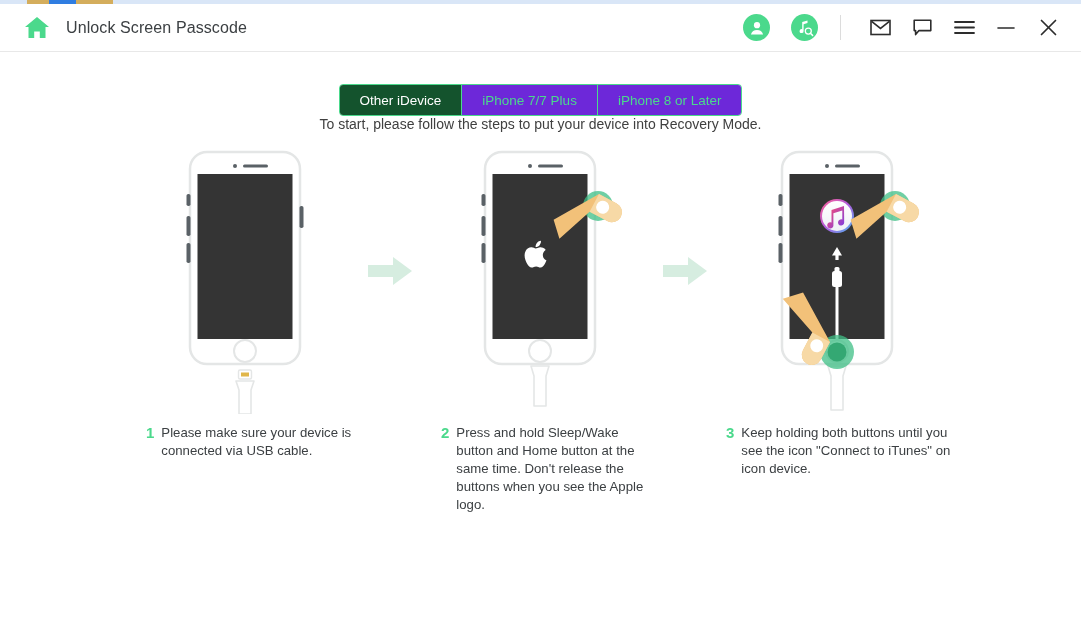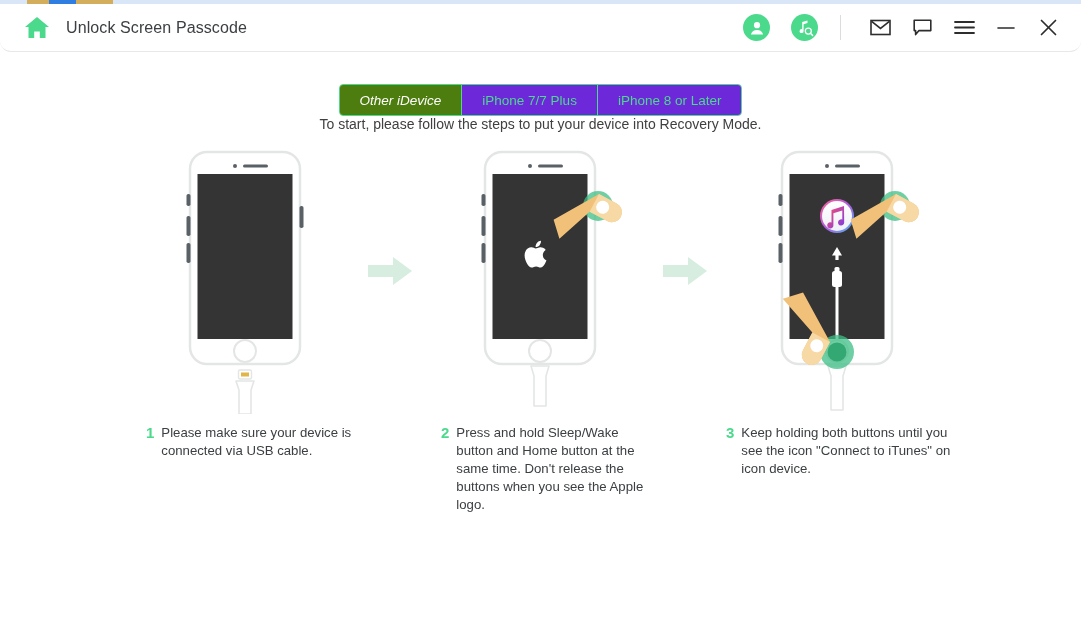--- a/index.html
+++ b/index.html
@@ -37,21 +37,20 @@
     z-index: 1;
   }
 
   
   .titlebar {
     position: relative;
     height: 47px;
     border-bottom: 1px solid #e8e8e8;
     display: flex;
     align-items: center;
-    border-radius: 11px;
   }
   .home-icon {
     margin-left: 24px;
     width: 26px; height: 24px;
     display: block;
   }
   .app-title {
     margin-left: 16px;
     font-size: 16px;
     color: #3c4043;
@@ -104,23 +103,22 @@
     padding: 0 20px;
     font-size: 13.5px;
     color: #4bd98c;
     background: #6d28d9;
     border-right: 1px solid #4bd98c;
     cursor: pointer;
     white-space: nowrap;
   }
   .tab:last-child { border-right: none; }
   .tab.active {
-    background: #4d7c0f;
+    background: #14532d;
     color: #fff;
-    font-style: italic;
   }
 
   .subtitle {
     text-align: center;
     font-size: 14px;
     color: #404040;
   }
 
   
   .illus-row {

